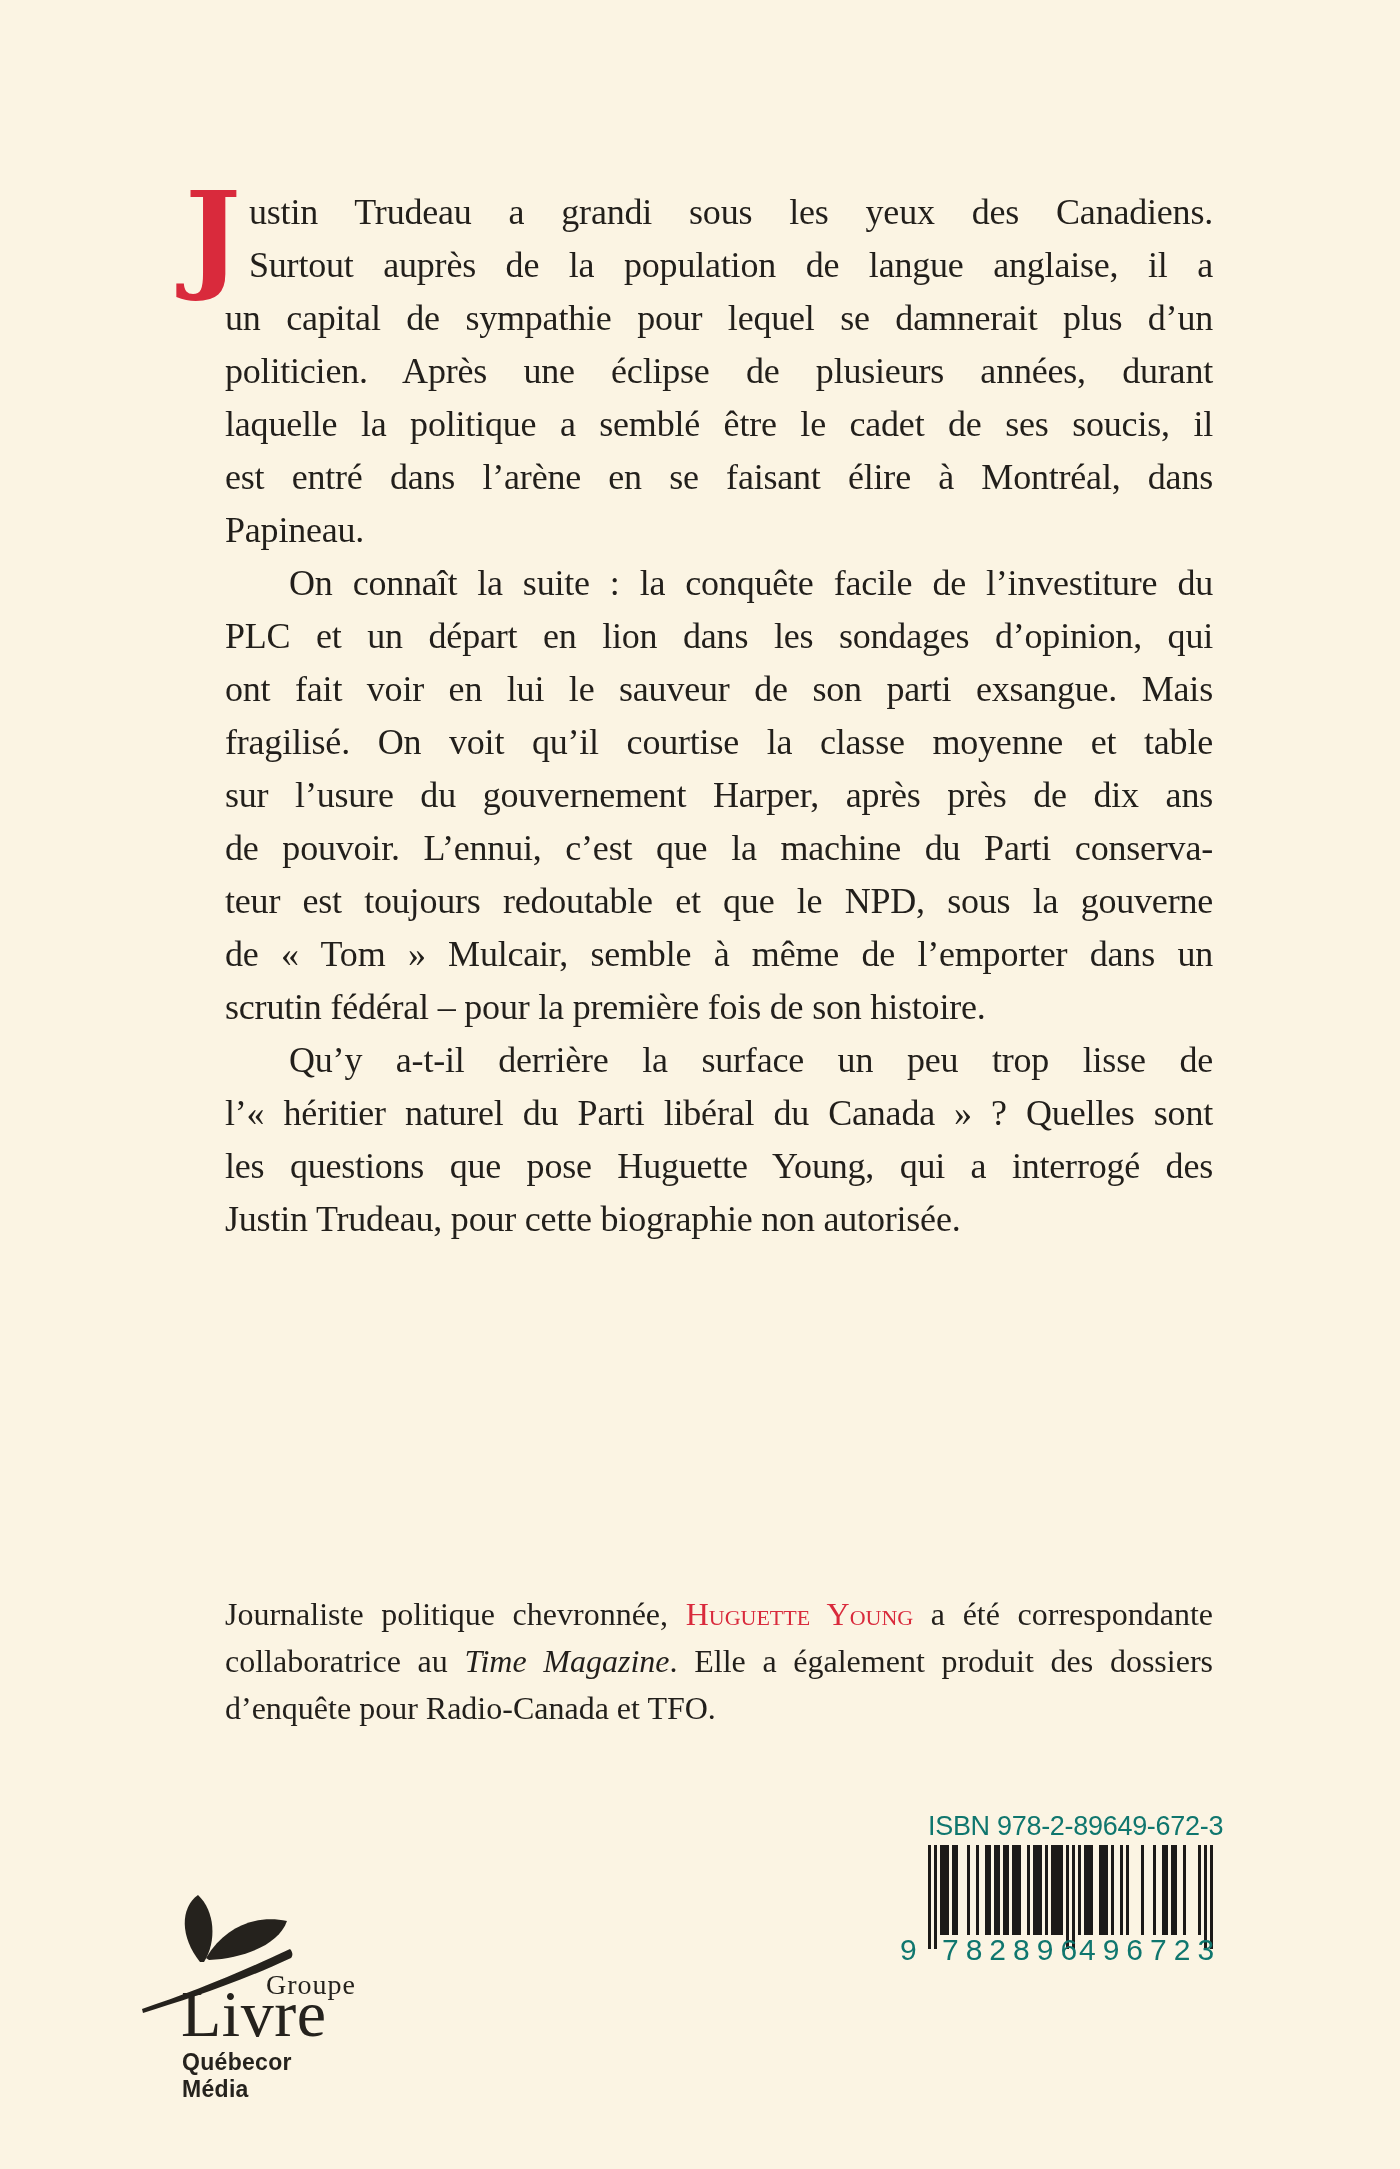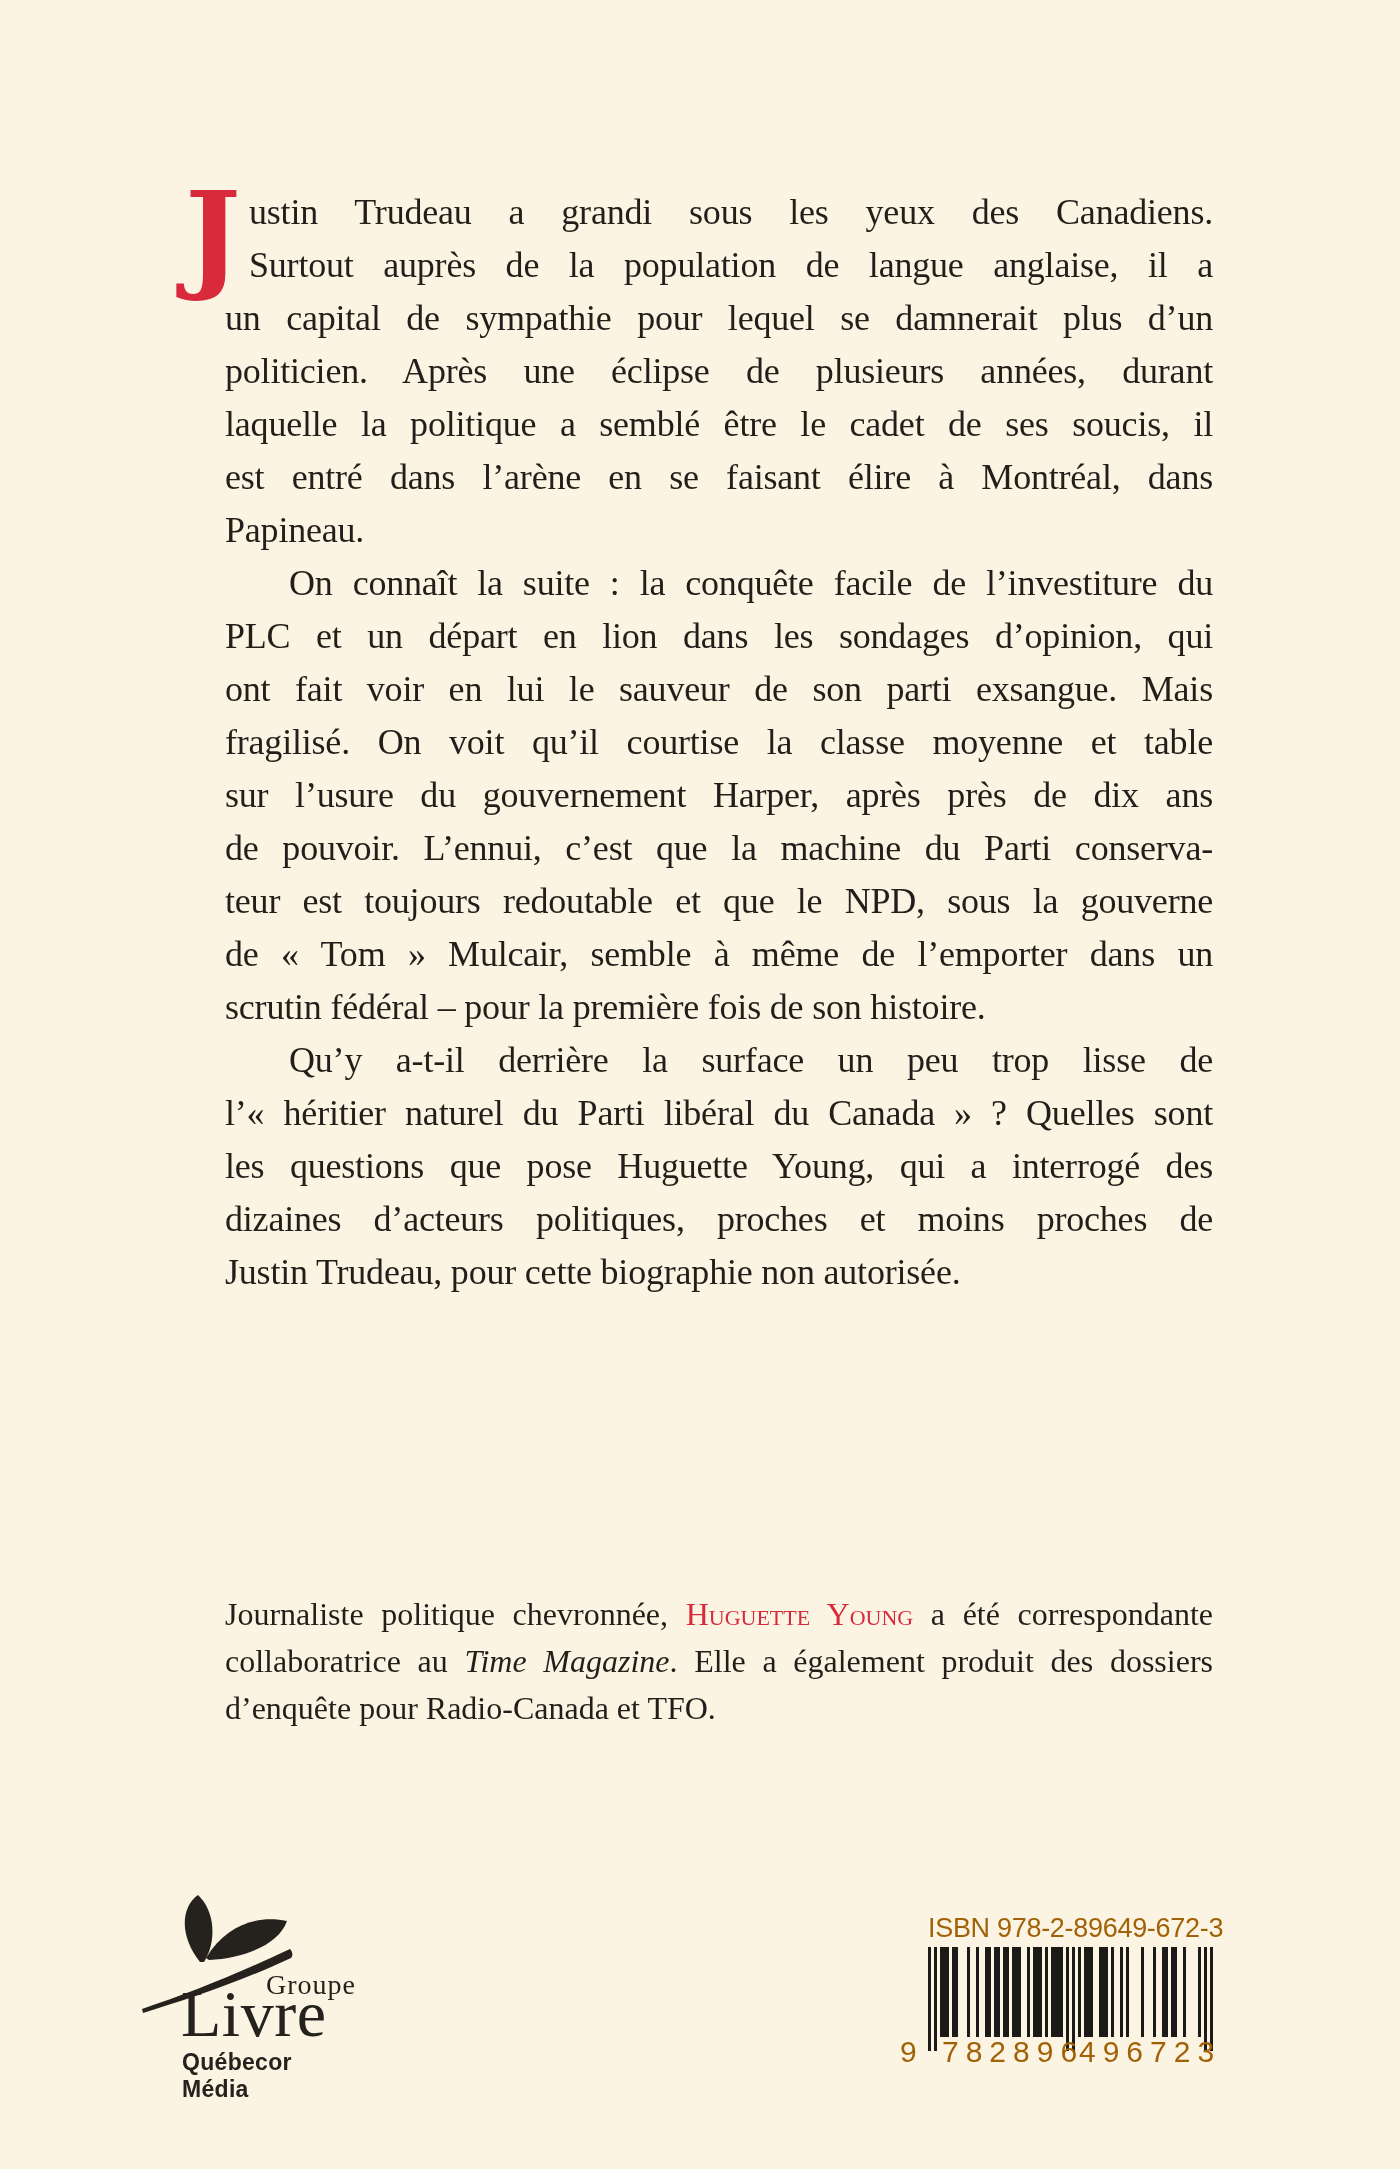--- a/index.html
+++ b/index.html
@@ -47,22 +47,22 @@
   .logo .name{
     position:absolute;left:43px;top:90px;
     font-size:66px;line-height:62px;letter-spacing:0.5px;
   }
   .logo .sub{
     position:absolute;left:44px;top:156px;
     font-family:"Liberation Sans", sans-serif;
     font-weight:bold;font-size:23px;letter-spacing:0.3px;
   }
   
-  .isbn{position:absolute;left:900px;top:1913px;width:330px;height:160px;
-    font-family:"Liberation Sans", sans-serif;color:#a16207;}
+  .isbn{position:absolute;left:900px;top:1811px;width:330px;height:160px;
+    font-family:"Liberation Sans", sans-serif;color:#0f766e;}
   .isbn-label{position:absolute;left:28px;top:0;width:286px;text-align:center;
     font-size:27px;letter-spacing:-0.3px;white-space:nowrap;}
   .barcode{position:absolute;left:28px;top:34px;}
   .barcode rect{fill:#1c1a18;}
   .d-lead{position:absolute;left:0;top:122px;font-size:30px;}
   .d-left{position:absolute;left:42px;top:122px;font-size:30px;letter-spacing:7px;}
   .d-right{position:absolute;left:179px;top:122px;font-size:30px;letter-spacing:7px;}
 </style>
 </head>
 <body>
@@ -93,21 +93,20 @@
           <div class="line stretch">teur est toujours redoutable et que le NPD, sous la gouverne</div>
           <div class="line stretch">de « Tom » Mulcair, semble à même de l’emporter dans un</div>
           <div class="line">scrutin fédéral – pour la première fois de son histoire.</div>
         </div>
     </div>
     <div class="para indent">
       <div>
           <div class="line stretch">Qu’y a-t-il derrière la surface un peu trop lisse de</div>
           <div class="line stretch">l’« héritier naturel du Parti libéral du Canada » ? Quelles sont</div>
           <div class="line stretch">les questions que pose Huguette Young, qui a interrogé des</div>
-          <div class="line stretch">dizaines d’acteurs politiques, proches et moins proches de</div>
           <div class="line">Justin Trudeau, pour cette biographie non autorisée.</div>
         </div>
     </div>
   </div>
 
   <div class="bio">
       <div class="line stretch"><span>Journaliste politique chevronnée, </span><span class="redcaps">Huguette Young</span><span> a été correspondante</span></div>
       <div class="line stretch"><span>collaboratrice au </span><span class="italic">Time Magazine</span><span>. Elle a également produit des dossiers</span></div>
       <div class="line"><span>d’enquête pour Radio-Canada et TFO.</span></div>
     </div>

